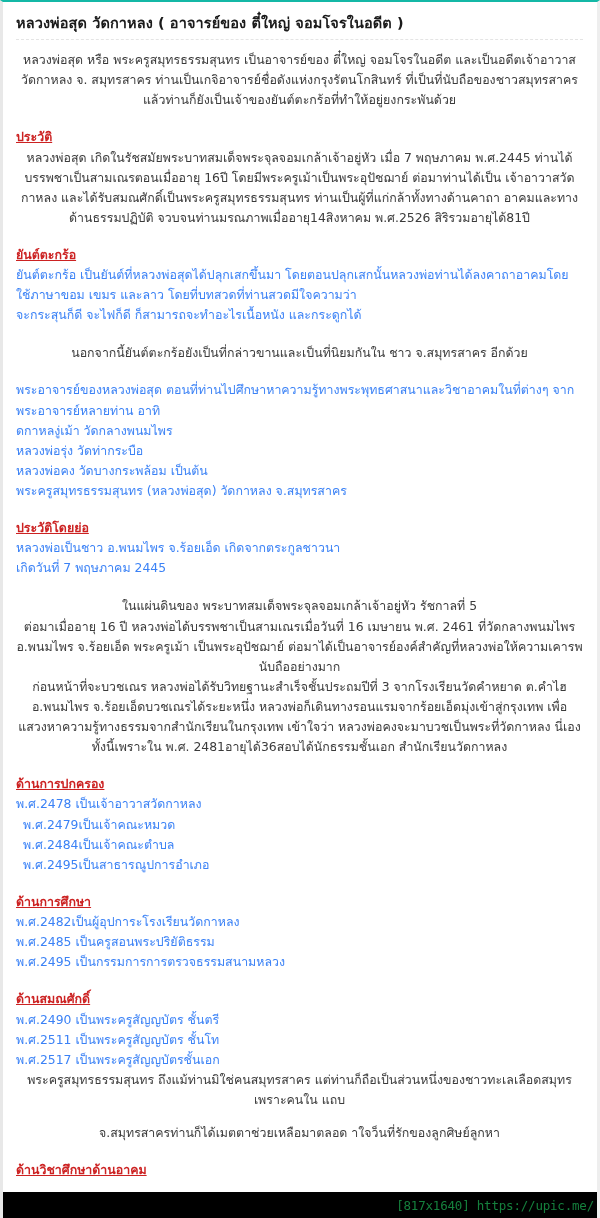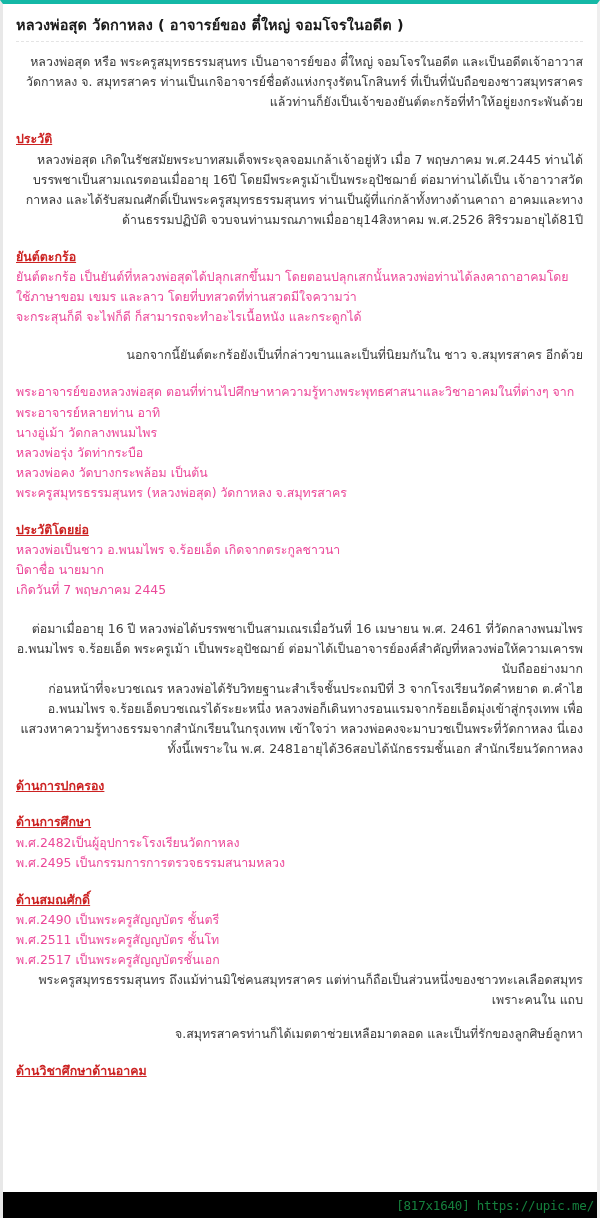--- a/index.html
+++ b/index.html
@@ -17,21 +17,21 @@
   }
 
   #page {
     position: relative;
     width: 600px;
     height: 1218px;
     box-sizing: border-box;
     background: #ffffff;
     border-left: 3px solid #e8e8e8;
     border-right: 3px solid #eeeeee;
-    border-top: 4px solid #14b8a6;
+    border-top: 2px solid #14b8a6;
     overflow: hidden;
   }
 
   #content {
     padding: 8px 14px 0 13px;
   }
 
   .doc-title {
     font-size: 14.5px;
     font-weight: bold;
@@ -48,21 +48,21 @@
     border: 0;
     border-top: 1px dashed #e2e2e2;
     opacity: .9;
   }
 
   .para {
     font-size: 12.4px;
     line-height: 1.62;
     color: #3b3b3b;
     margin: 0;
-    text-align: right;
+    text-align: center;
     word-break: break-word;
   }
 
   .block {
     margin: 0 0 11px 0;
   }
 
   .block.tight { margin-bottom: 7px; }
   .block.loose { margin-bottom: 17px; }
 
@@ -71,21 +71,21 @@
     font-weight: bold;
     color: #cc2222;
     line-height: 1.55;
     margin: 0 0 1px 0;
     text-decoration: underline;
   }
 
   .lines .ln {
     font-size: 12.4px;
     line-height: 1.62;
-    color: #ec4899;
+    color: #3b82f6;
     display: block;
   }
 
   .ln.indent-1 { padding-left: 7px; }
 
   .gap-sm { height: 6px; }
   .gap-md { height: 11px; }
 
   #footer-bar {
     position: absolute;
@@ -137,69 +137,76 @@
 
     <div class="gap-md"></div>
 
     <div class="block loose">
       <p class="para">นอกจากนี้ยันต์ตะกร้อยังเป็นที่กล่าวขานและเป็นที่นิยมกันใน ชาว จ.สมุทรสาคร อีกด้วย</p>
     </div>
 
     <div class="block loose">
       <div class="lines">
         <span class="ln">พระอาจารย์ของหลวงพ่อสุด ตอนที่ท่านไปศึกษาหาความรู้ทางพระพุทธศาสนาและวิชาอาคมในที่ต่างๆ จากพระอาจารย์หลายท่าน อาทิ</span>
-        <span class="ln">นางอู่เม้า วัดกลางพนมไพร</span>
+        <span class="ln">ดกาหลงู่เม้า วัดกลางพนมไพร</span>
         <span class="ln">หลวงพ่อรุ่ง วัดท่ากระบือ</span>
         <span class="ln">หลวงพ่อคง วัดบางกระพล้อม เป็นต้น</span>
         <span class="ln">พระครูสมุทรธรรมสุนทร (หลวงพ่อสุด) วัดกาหลง จ.สมุทรสาคร</span>
       </div>
     </div>
 
     <div class="block tight">
       <div class="heading">ประวัติโดยย่อ</div>
       <div class="lines">
         <span class="ln">หลวงพ่อเป็นชาว อ.พนมไพร จ.ร้อยเอ็ด เกิดจากตระกูลชาวนา</span>
-        <span class="ln">บิดาชื่อ นายมาก</span>
         <span class="ln">เกิดวันที่ 7 พฤษภาคม 2445</span>
       </div>
     </div>
 
     <div class="gap-md"></div>
 
     <div class="block loose">
+      <p class="para">ในแผ่นดินของ พระบาทสมเด็จพระจุลจอมเกล้าเจ้าอยู่หัว รัชกาลที่ 5</p>
       <p class="para">ต่อมาเมื่ออายุ 16 ปี หลวงพ่อได้บรรพชาเป็นสามเณรเมื่อวันที่ 16 เมษายน พ.ศ. 2461 ที่วัดกลางพนมไพร อ.พนมไพร จ.ร้อยเอ็ด พระครูเม้า เป็นพระอุปัชฌาย์ ต่อมาได้เป็นอาจารย์องค์สำคัญที่หลวงพ่อให้ความเคารพนับถืออย่างมาก</p>
       <p class="para">ก่อนหน้าที่จะบวชเณร หลวงพ่อได้รับวิทยฐานะสำเร็จชั้นประถมปีที่ 3 จากโรงเรียนวัดคำหยาด ต.คำไฮ อ.พนมไพร จ.ร้อยเอ็ดบวชเณรได้ระยะหนึ่ง หลวงพ่อก็เดินทางรอนแรมจากร้อยเอ็ดมุ่งเข้าสู่กรุงเทพ เพื่อแสวงหาความรู้ทางธรรมจากสำนักเรียนในกรุงเทพ เข้าใจว่า หลวงพ่อคงจะมาบวชเป็นพระที่วัดกาหลง นี่เอง ทั้งนี้เพราะใน พ.ศ. 2481อายุได้36สอบได้นักธรรมชั้นเอก สำนักเรียนวัดกาหลง</p>
     </div>
 
     <div class="block loose">
       <div class="heading">ด้านการปกครอง</div>
+      <div class="lines">
+        <span class="ln">พ.ศ.2478 เป็นเจ้าอาวาสวัดกาหลง</span>
+        <span class="ln indent-1">พ.ศ.2479เป็นเจ้าคณะหมวด</span>
+        <span class="ln indent-1">พ.ศ.2484เป็นเจ้าคณะตำบล</span>
+        <span class="ln indent-1">พ.ศ.2495เป็นสาธารณูปการอำเภอ</span>
+      </div>
     </div>
 
     <div class="block loose">
       <div class="heading">ด้านการศึกษา</div>
       <div class="lines">
         <span class="ln">พ.ศ.2482เป็นผู้อุปการะโรงเรียนวัดกาหลง</span>
+        <span class="ln">พ.ศ.2485 เป็นครูสอนพระปริยัติธรรม</span>
         <span class="ln">พ.ศ.2495 เป็นกรรมการการตรวจธรรมสนามหลวง</span>
       </div>
     </div>
 
     <div class="block tight">
       <div class="heading">ด้านสมณศักดิ์</div>
       <div class="lines">
         <span class="ln">พ.ศ.2490 เป็นพระครูสัญญบัตร ชั้นตรี</span>
         <span class="ln">พ.ศ.2511 เป็นพระครูสัญญบัตร ชั้นโท</span>
         <span class="ln">พ.ศ.2517 เป็นพระครูสัญญบัตรชั้นเอก</span>
       </div>
       <p class="para">พระครูสมุทรธรรมสุนทร ถึงแม้ท่านมิใช่คนสมุทรสาคร แต่ท่านก็ถือเป็นส่วนหนึ่งของชาวทะเลเลือดสมุทร เพราะคนใน แถบ</p>
     </div>
 
     <div class="gap-sm"></div>
 
     <div class="block loose">
-      <p class="para">จ.สมุทรสาครท่านก็ได้เมตตาช่วยเหลือมาตลอด และเป็นที่รักของลูกศิษย์ลูกหา</p>
+      <p class="para">จ.สมุทรสาครท่านก็ได้เมตตาช่วยเหลือมาตลอด าใจว็นที่รักของลูกศิษย์ลูกหา</p>
     </div>
 
     <div class="block">
       <div class="heading">ด้านวิชาศึกษาด้านอาคม</div>
 
     </div>
 
   </div>
 
   <div id="footer-bar">

